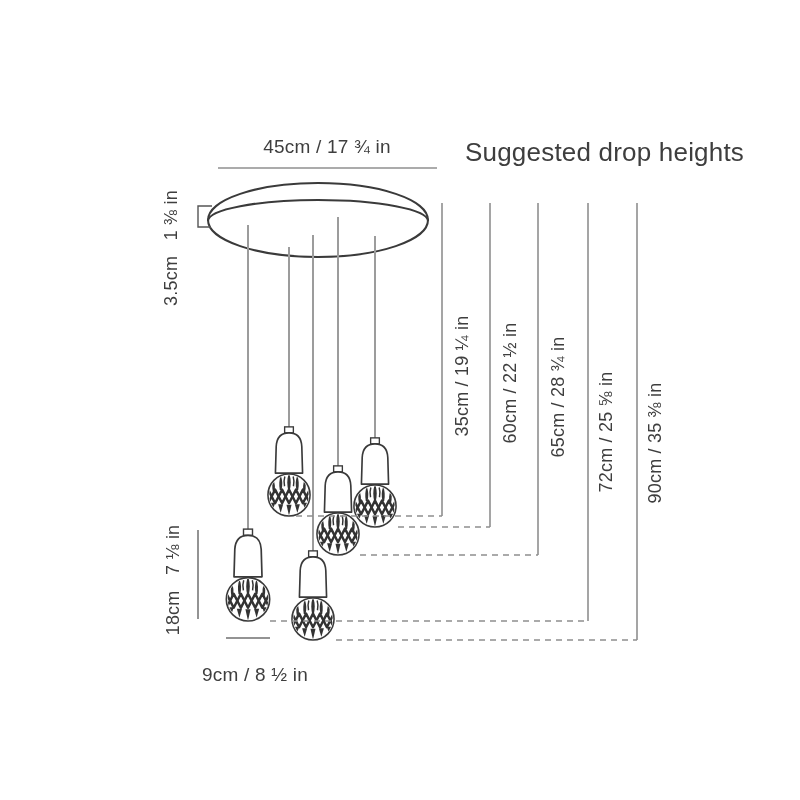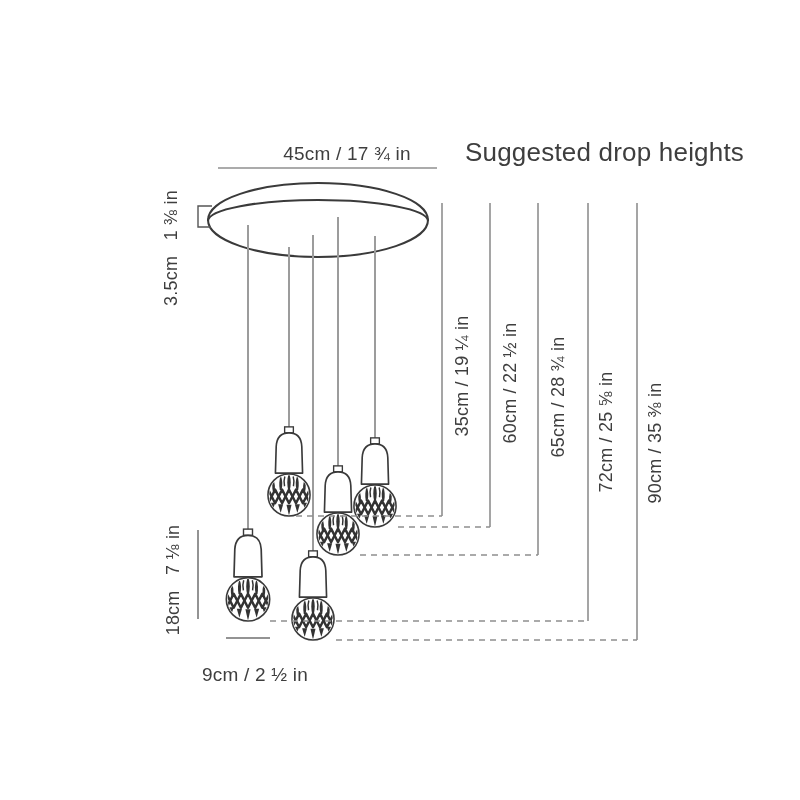--- a/index.html
+++ b/index.html
@@ -100,29 +100,29 @@
       <line x1="360" y1="555" x2="538" y2="555"></line>
       <line x1="270" y1="621" x2="588" y2="621"></line>
       <line x1="336" y1="640" x2="637" y2="640"></line>
     </g>
 
     <line x1="198" y1="530" x2="198" y2="619" stroke="#6f6f6f" stroke-width="1.5"></line>
 
     <line x1="226" y1="638" x2="270" y2="638" stroke="#6f6f6f" stroke-width="1.5"></line>
   </svg>
 
-  <div class="hlabel" style="left:327px;top:154px;margin-left:20px;">45cm / 17 ¾ in</div>
+  <div class="hlabel" style="left:327px;top:147px;">45cm / 17 ¾ in</div>
 
   <div class="heading" style="left:465px;top:137px;">Suggested drop heights</div>
 
   <div class="vlabel" style="left:171px;top:248px;">3.5cm   1 ⅜ in</div>
 
   <div class="vlabel" style="left:462px;top:376px;">35cm / 19 ¼ in</div>
   <div class="vlabel" style="left:510px;top:383px;">60cm / 22 ½ in</div>
   <div class="vlabel" style="left:558px;top:397px;">65cm / 28 ¾ in</div>
   <div class="vlabel" style="left:606px;top:432px;">72cm / 25 ⅝ in</div>
   <div class="vlabel" style="left:655px;top:443px;">90cm / 35 ⅜ in</div>
 
   <div class="vlabel" style="left:173px;top:580px;">18cm   7 ⅛ in</div>
 
-  <div class="hlabel" style="left:255px;top:675px;">9cm / 2 ½ in</div>
+  <div class="hlabel" style="left:255px;top:675px;">9cm / 8 ½ in</div>
 
 </div>
 
 </body></html>

